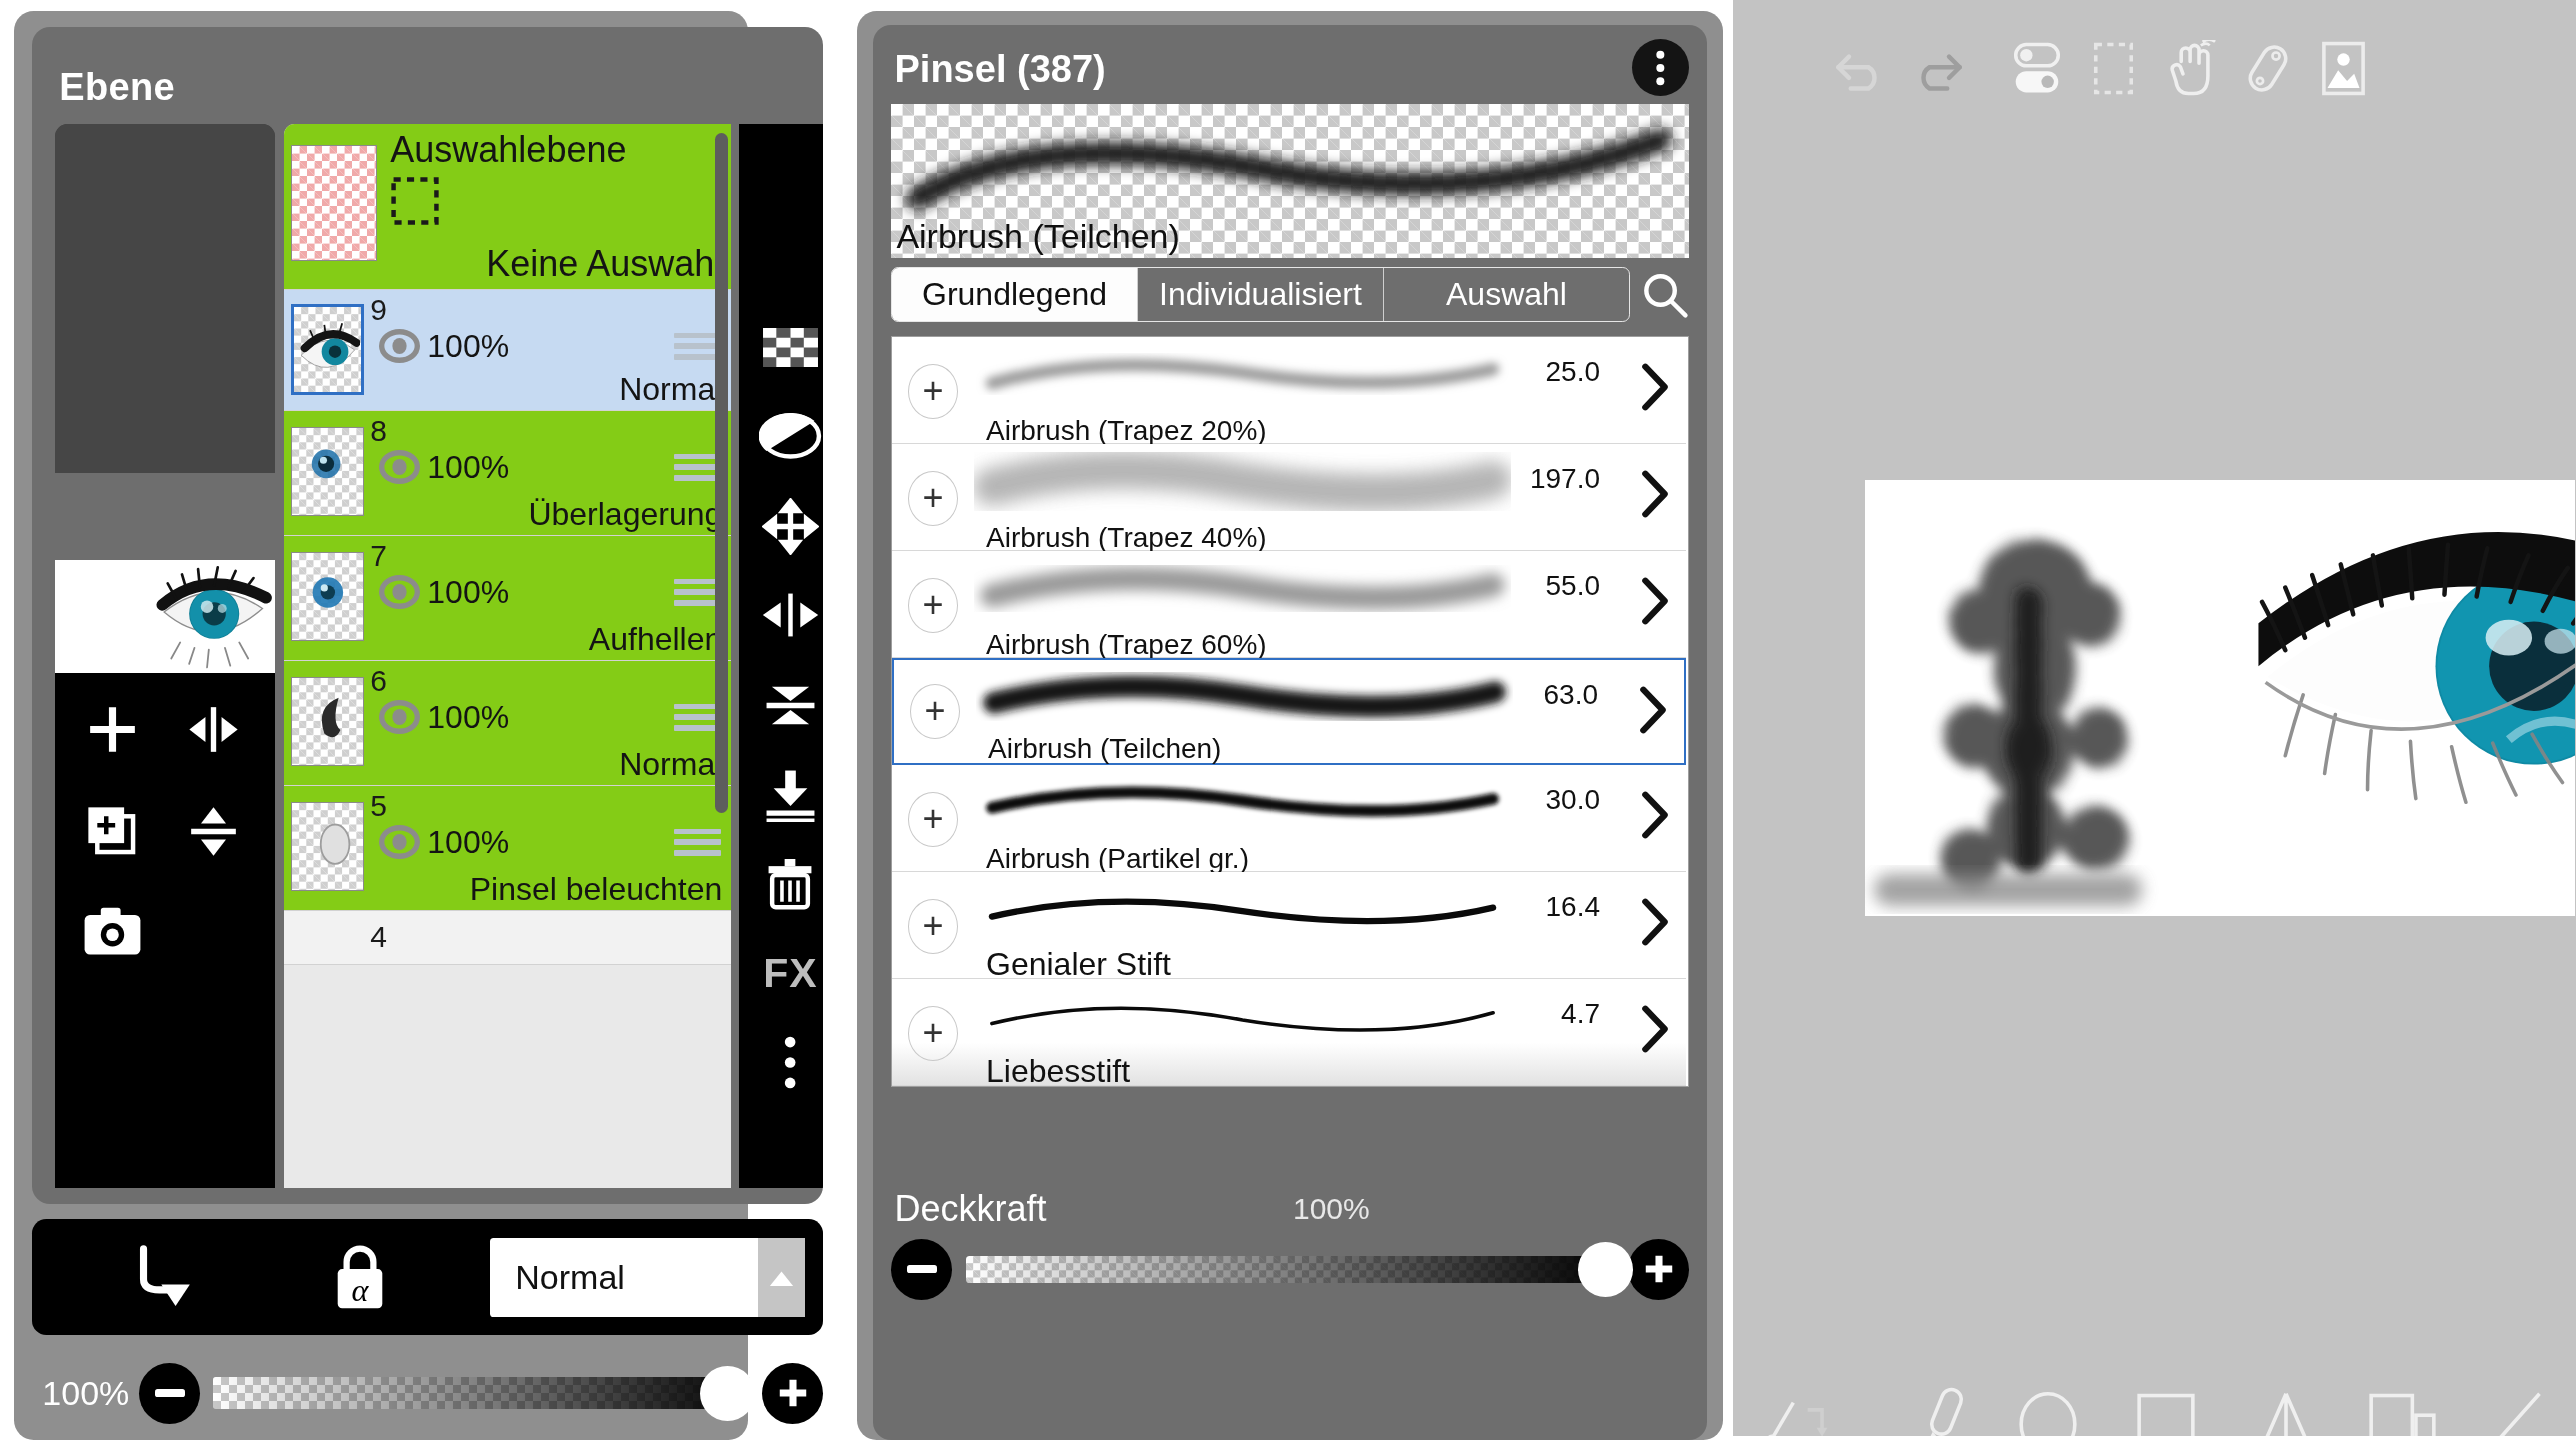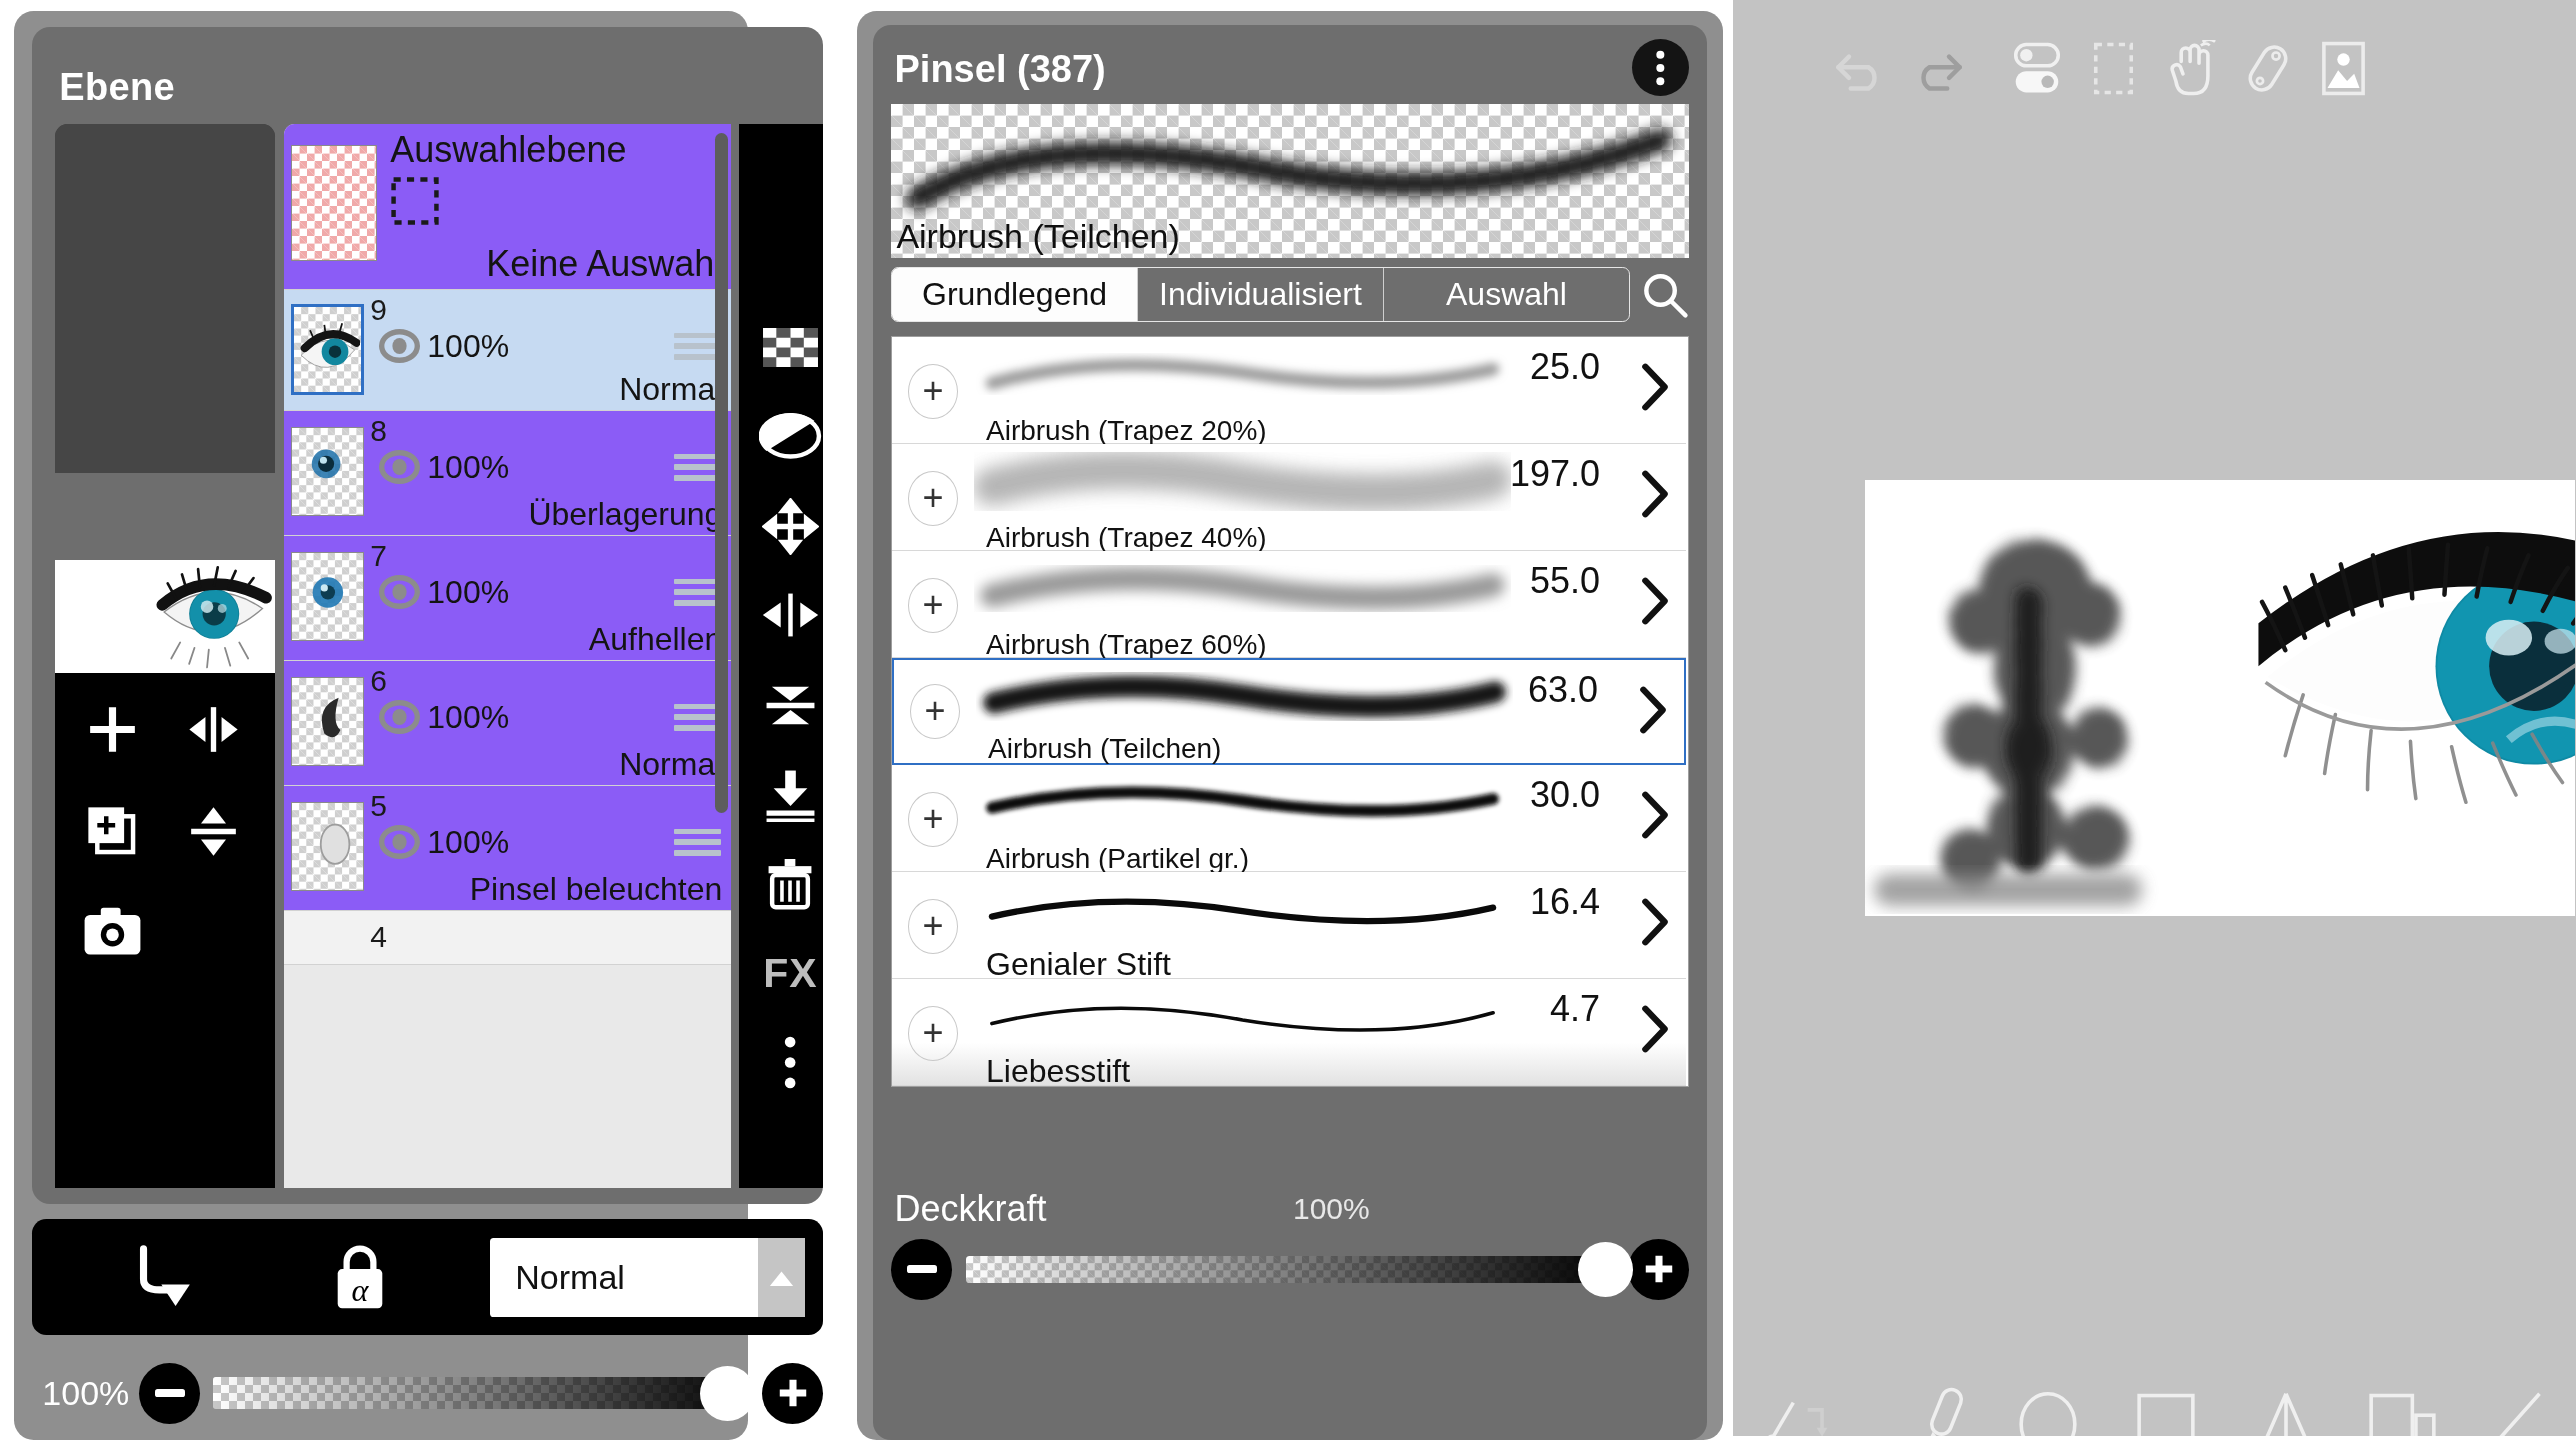--- a/index.html
+++ b/index.html
@@ -57,21 +57,21 @@
   #left-col-mid    { position:absolute; left:0; top:349px;width:220px; height:88px;  background:#6e6e6e; }
   #layer-preview   { position:absolute; left:0; top:436px;width:220px; height:113px; background:#fff; overflow:hidden; }
   #left-tools      { position:absolute; left:0; top:549px;width:220px; height:515px; background:#000; }
   .lt-btn { position:absolute; width:89px; height:89px; display:flex; align-items:center; justify-content:center; }
 
   
   #layer-list {
     position:absolute; left:252px; top:97px; width:447px; height:1064px;
     background:#e9e9e9; border-radius:10.7px 0 0 0; overflow:hidden;
   }
-  .layer-row { position:relative; width:447px; border-bottom:0.9px solid #d2d2d2; background:#8b5cf6; }
+  .layer-row { position:relative; width:447px; border-bottom:0.9px solid #d2d2d2; background:#84cc16; }
   .layer-row.sel { background:#c6daf2; }
   .lr-thumb { position:absolute; left:7.2px; width:73px; height:73px; border:1.8px solid #8a8a8a; }
   .lr-thumb.selthumb { border:3.6px solid #2f6fc4; }
   .lr-thumb.pink { border:1.8px solid #8a8a8a; }
   .lr-num   { position:absolute; left:86px; top:3.6px; font-size:30px; color:#1a1a1a; }
   .lr-eye   { position:absolute; left:95px; top:39px; width:39px; height:32px; }
   .lr-op    { position:absolute; left:143px; top:38px; font-size:32px; color:#141414; }
   .lr-mode  { position:absolute; right:9px; bottom:1.8px; font-size:32px; color:#141414; }
   .lr-hand  { position:absolute; right:10.7px; top:43px; width:47px; height:27px; }
   .lr-hand i{ display:block; height:5.4px; background:#b8c2cc; margin-bottom:5.4px; border-radius:0.9px; }
@@ -122,21 +122,21 @@
   .btab { flex:1; display:flex; align-items:center; justify-content:center; font-size:32px; color:#ffffff; border-right:1.8px solid #cfcfcf; }
   .btab:last-child { border-right:none; }
   .btab.active { background:#fdfdfd; color:#101010; }
   #brush-search { position:absolute; right:14.3px; top:243px; width:55px; height:55px; display:flex; align-items:center; justify-content:center; }
   #brush-list { position:absolute; left:18px; top:311px; width:798px; height:751px; background:#fff; border:1.8px solid #9e9e9e; overflow:hidden; }
   .brush-row { position:relative; width:794px; height:107px; border-bottom:0.9px solid #d8d8d8; background:#fff; }
   .brush-row.sel { border:2.7px solid #2f6fc4; }
   .br-plus { position:absolute; left:16px; top:27px; width:50px; height:55px; border:1.8px solid #c8c8c8; border-radius:50%; display:flex; align-items:center; justify-content:center; font-size:36px; color:#333; }
   .br-stroke { position:absolute; left:82px; top:5.4px; width:537px; height:72px; }
   .br-name { position:absolute; left:82px; bottom:-3.6px; font-size:28px; color:#111;margin-left:12px; }
-  .br-size { position:absolute; right:86px; top:9px; font-size:36px; color:#111; }
+  .br-size { position:absolute; right:86px; top:19px; font-size:28px; color:#111; }
   .br-chev { position:absolute; right:16px; top:25px; font-size:0; }
   
   .slider-block { position:absolute; left:0; width:834px; }
   .sl-label { position:absolute; left:21.5px; top:0; font-size:36px; color:#fff; }
   .sl-value { position:absolute; left:420px; top:3.6px; font-size:30px; color:#e8e8e8; }
   .sl-row { position:absolute; left:18px; top:50px; width:798px; height:63px; display:flex; align-items:center; }
   .sl-track { flex:1; height:27px; margin:0 14.3px; position:relative; border-radius:3.6px; background:#b9b9b9; }
   .sl-fill { position:absolute; left:0; top:0; bottom:0; background:#1f5ea8; border-radius:3.6px 0 0 3.6px; }
   .sl-knob { position:absolute; top:-14.3px; width:55px; height:55px; border-radius:50%; background:#fff; }
   .sl-grad { position:absolute; inset:0; border-radius:3.6px;

